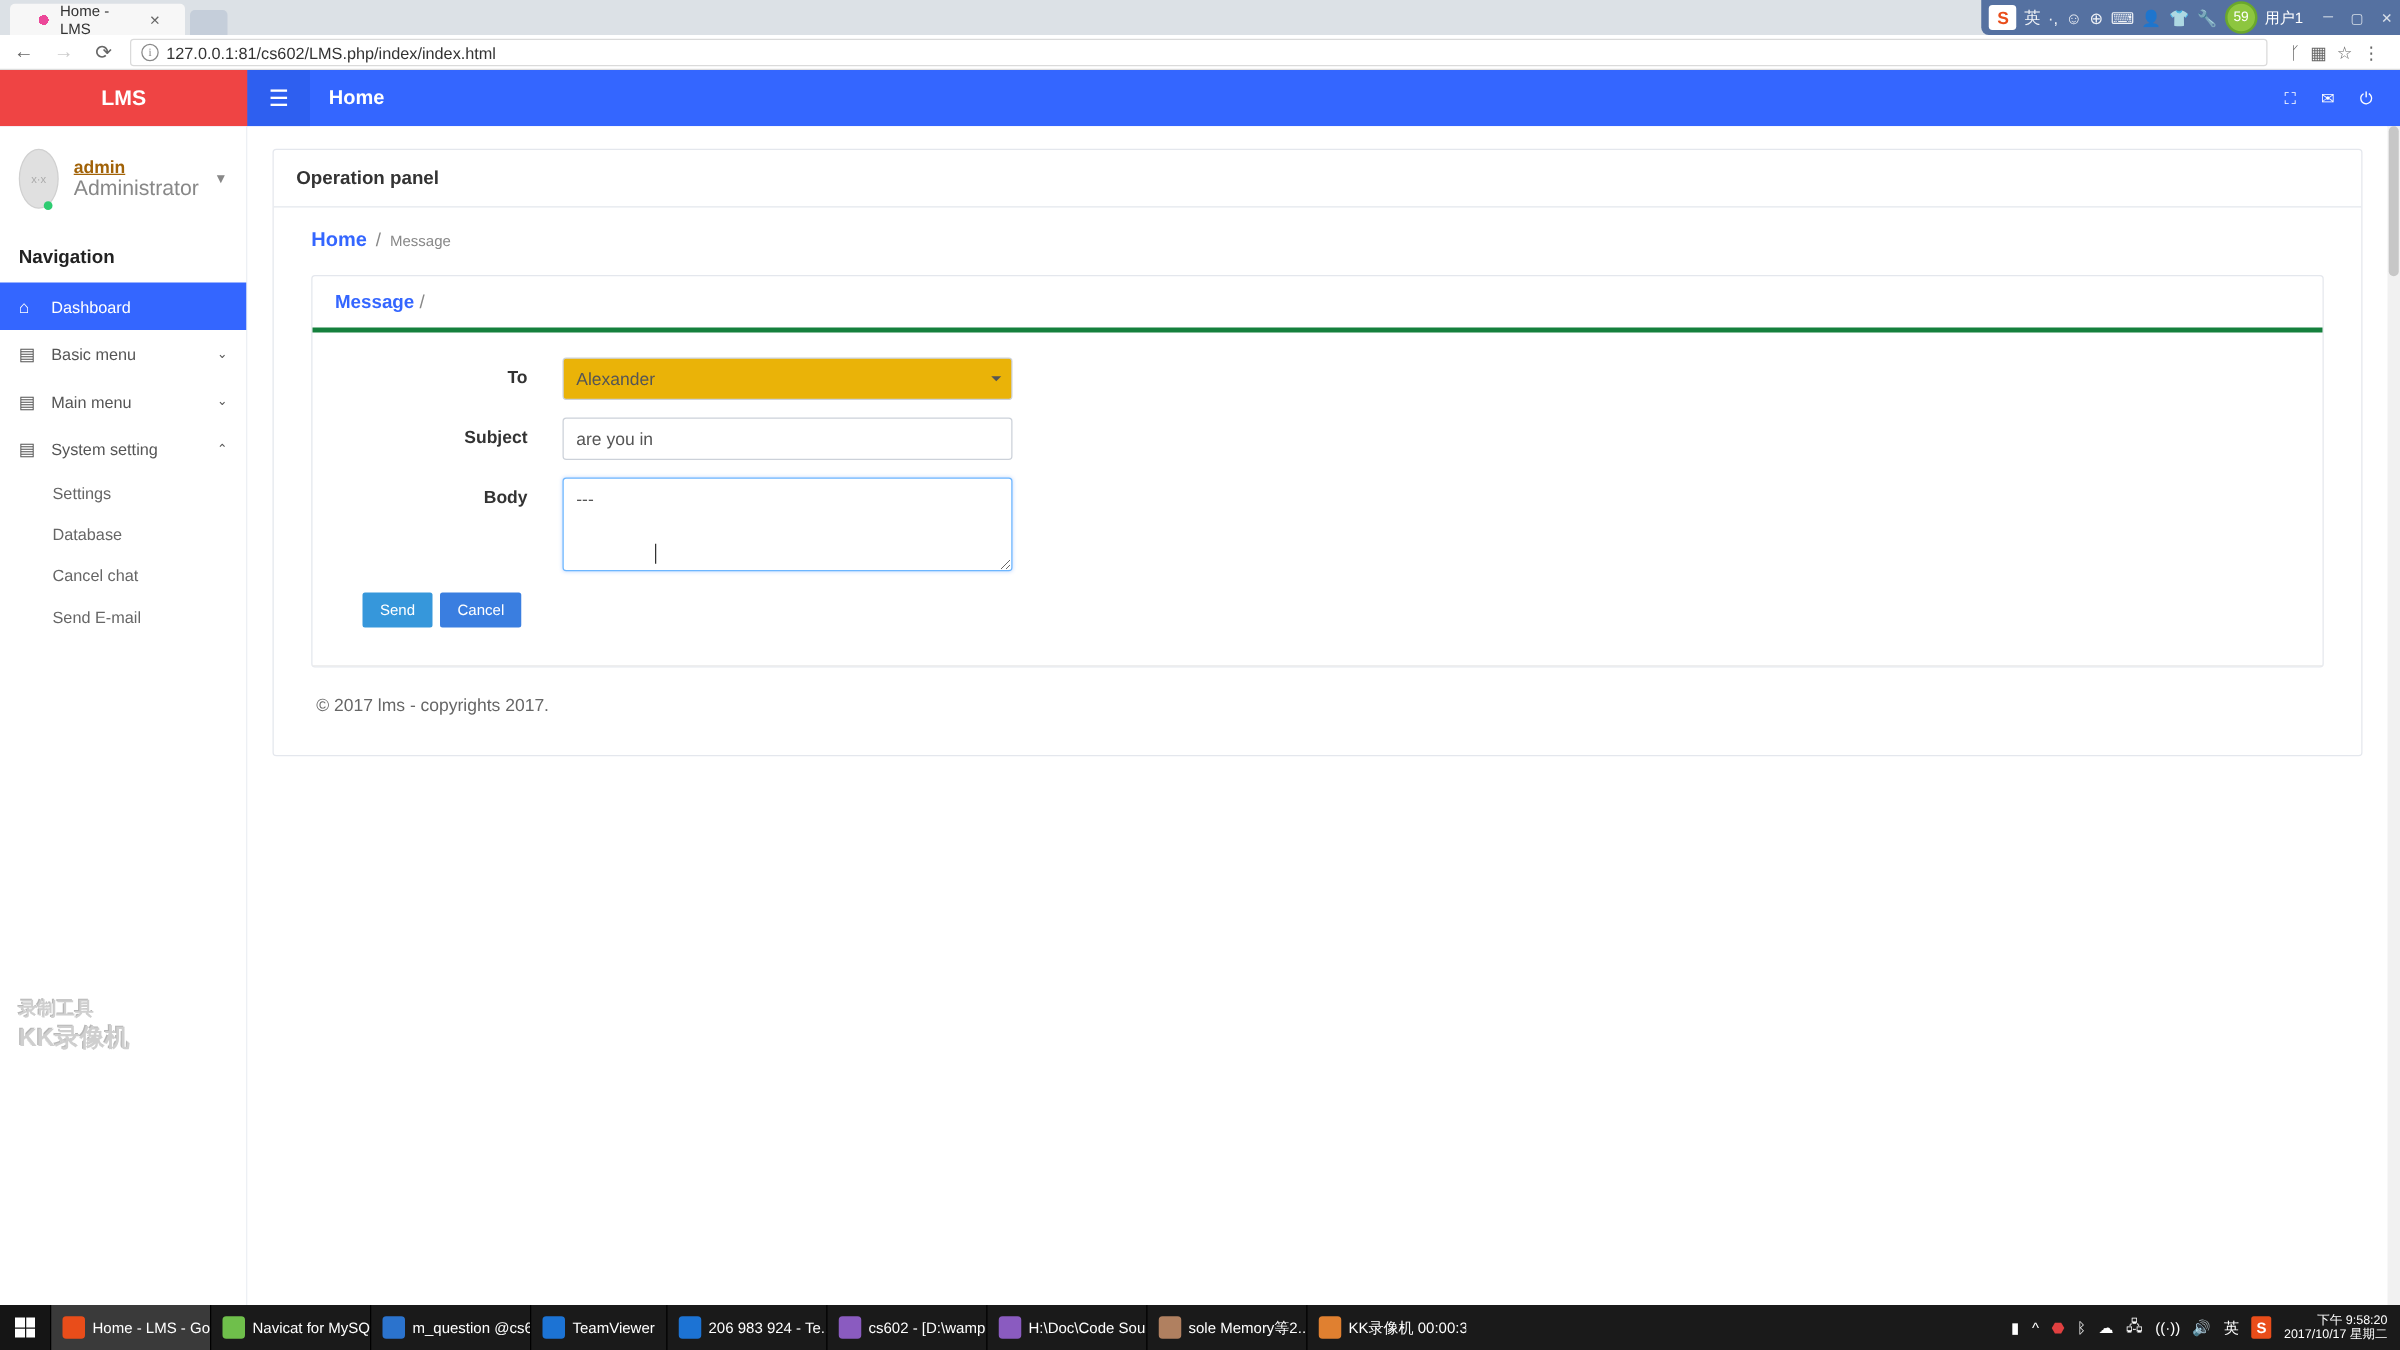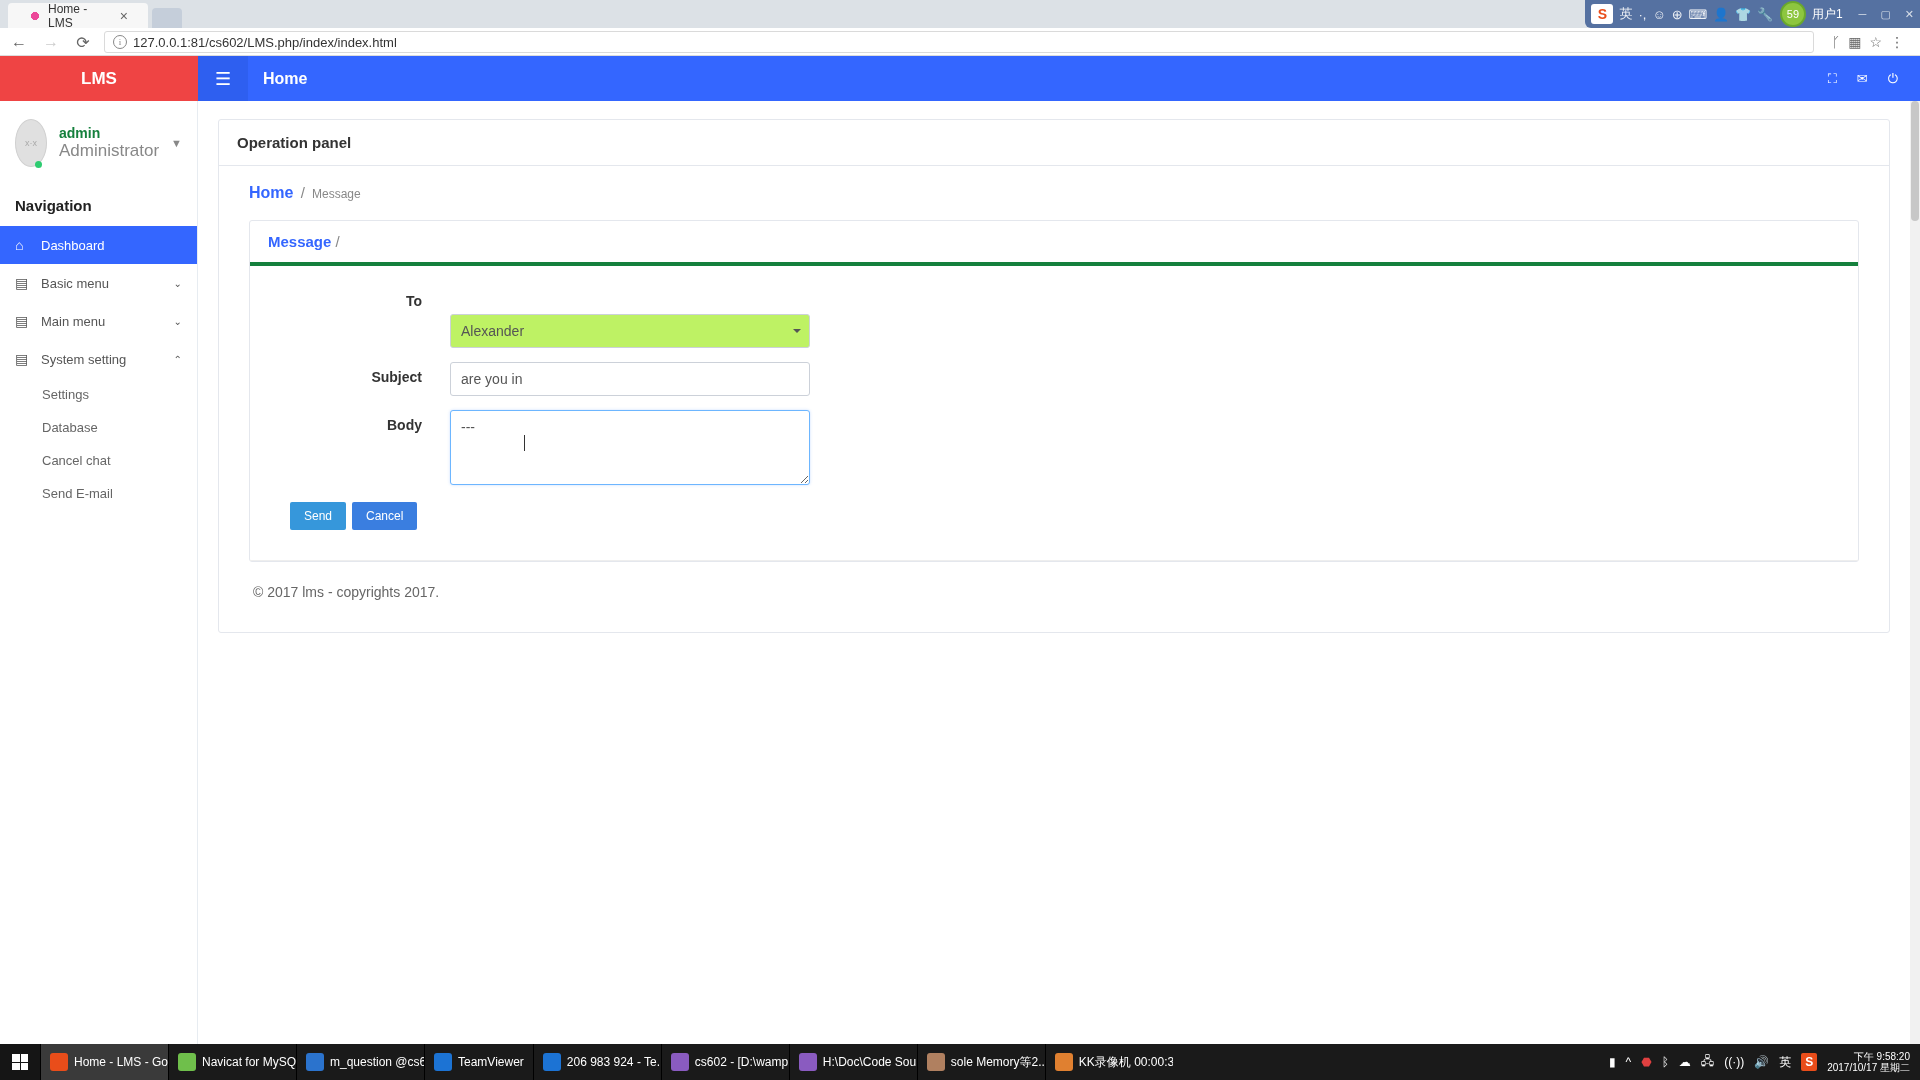--- a/index.html
+++ b/index.html
@@ -37,21 +37,21 @@
     .main { display: flex; height: calc(1080px - 56px - 45px - 36px); }
     .scrollbar-side { width: 10px; background: #f1f1f1; position: relative; }
     .scrollbar-thumb { position: absolute; left: 1px; width: 8px; top: 0; height: 120px; background: #c7c7c7; border-radius: 4px; }
 
     
     .sidebar { width: 198px; background: #fff; border-right: 1px solid #e7ecf1; display: flex; flex-direction: column; }
     .user-block { padding: 18px 15px 12px; display: flex; align-items: center; gap: 12px; }
     .avatar { width: 48px; height: 48px; border-radius: 50%; background: #e0e0e0; border: 1px solid #d0d0d0; position: relative; display: flex; align-items: center; justify-content: center; color: #aaa; font-size: 9px; }
     .avatar .dot { position: absolute; bottom: -2px; right: 4px; width: 7px; height: 7px; background: #2ecc71; border-radius: 50%; }
     .user-info { flex: 1; }
-    .user-name { font-weight: 600; font-size: 14px; color: #15803d; }
+    .user-name { font-weight: 600; font-size: 14px; color: #a16207; text-decoration: underline; }
     .user-role { font-size: 17px; color: #888; }
     .user-chevron { color: #888; font-size: 11px; }
 
     .nav-title { padding: 18px 15px 12px; font-weight: bold; font-size: 15px; color: #222; }
     .nav-item { display: flex; align-items: center; padding: 11px 15px; font-size: 13px; color: #555; cursor: pointer; gap: 12px; }
     .nav-item.active { background: #3466ff; color: #fff; }
     .nav-item .chev { margin-left: auto; font-size: 10px; }
     .nav-item .nav-icon { width: 14px; font-size: 14px; }
     .nav-sub { padding: 9px 15px 9px 42px; font-size: 13px; color: #666; cursor: pointer; }
 
@@ -76,21 +76,21 @@
     .form-head .sep { color: #888; }
     .form-body { padding: 20px 20px 30px; border-bottom: 1px solid #eee;}
 
     .form-row { display: flex; align-items: flex-start; margin-bottom: 14px; }
     .form-label { width: 180px; text-align: right; padding-right: 28px; font-weight: bold; font-size: 14px; color: #333; padding-top: 7px; }
     .form-control-wrap { width: 360px; }
     .form-control, .form-select, .form-textarea {
       width: 100%; border: 1px solid #ccd1d9; border-radius: 3px; padding: 8px 10px;
       font-size: 14px; color: #555; font-family: inherit; outline: none;
     }
-    .form-select { position: relative; background: #bef264; margin-top: 28px; }
+    .form-select { position: relative; background: #eab308; }
     .form-select .caret { position: absolute; right: 8px; top: 50%; transform: translateY(-50%); border-left: 4px solid transparent; border-right: 4px solid transparent; border-top: 4px solid #555; }
     .form-textarea { height: 75px; resize: both; border-color: #6db6ff; box-shadow: 0 0 3px rgba(80,150,255,0.3); }
 
     .form-actions { padding-left: 20px; display: flex; gap: 6px; }
     .btn { padding: 7px 14px; border: none; border-radius: 2px; font-size: 12px; color: #fff; cursor: pointer; }
     .btn-primary { background: #3697db; }
     .btn-primary2 { background: #3a7ee0; }
 
     .footer-text { padding: 22px 4px; color: #666; font-size: 14px; }
 
@@ -197,20 +197,24 @@
     <div class="nav-item">
       <span class="nav-icon">▤</span>
       <span>System setting</span>
       <span class="chev">⌃</span>
     </div>
     <div class="nav-sub">Settings</div>
     <div class="nav-sub">Database</div>
     <div class="nav-sub">Cancel chat</div>
     <div class="nav-sub">Send E-mail</div>
 
+    <div class="watermark">
+      <span>录制工具</span>
+      <span class="line2">KK录像机</span>
+    </div>
   </div>
 
   <div class="content">
     <div class="panel-card">
       <div class="panel-head">Operation panel</div>
       <div class="content-inner">
         <div class="breadcrumb">
           <a href="#">Home</a>
           <span class="sep">/</span>
           <span class="cur">Message</span>

